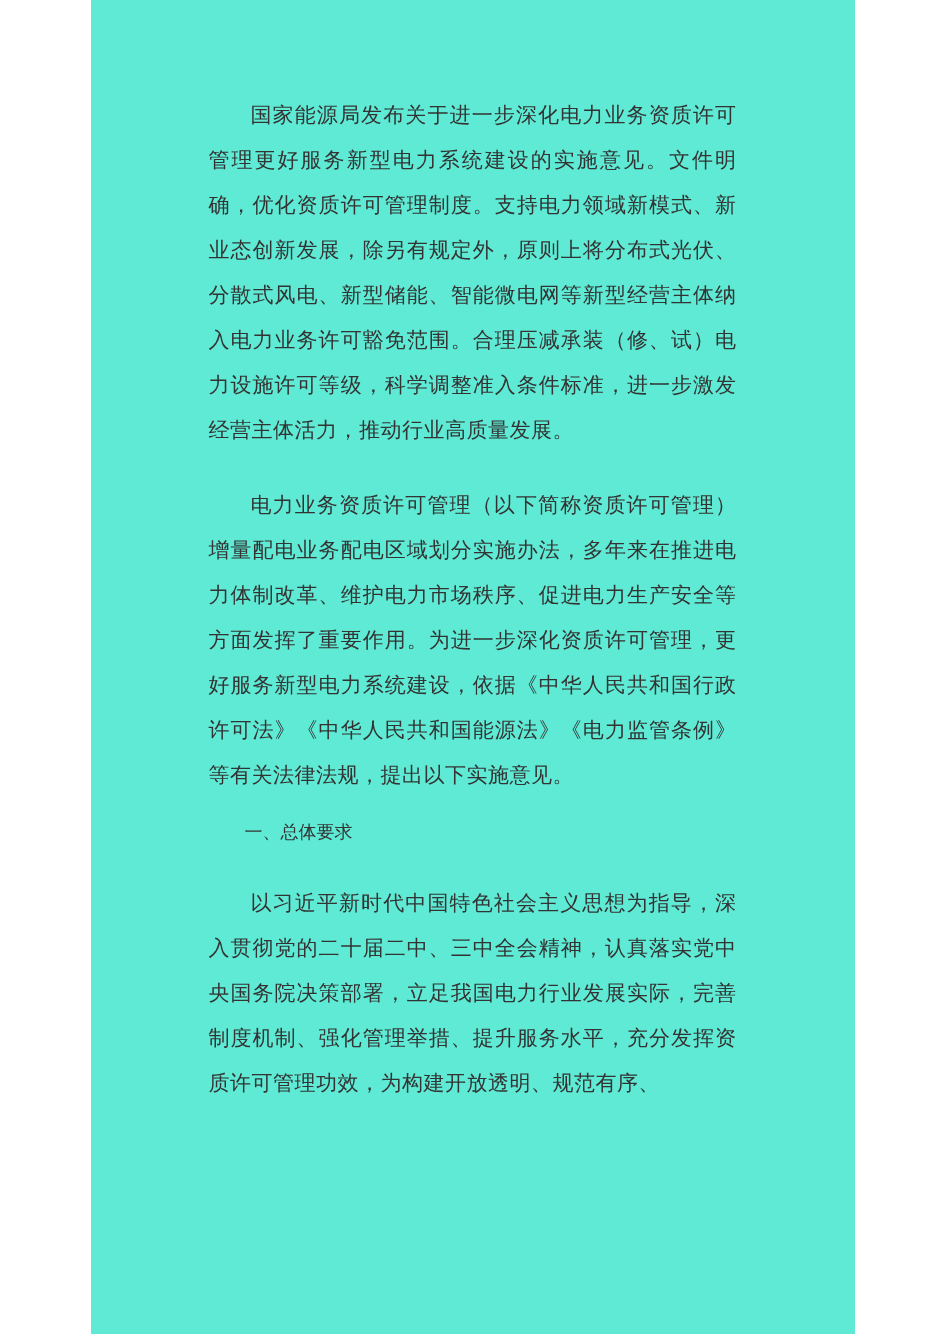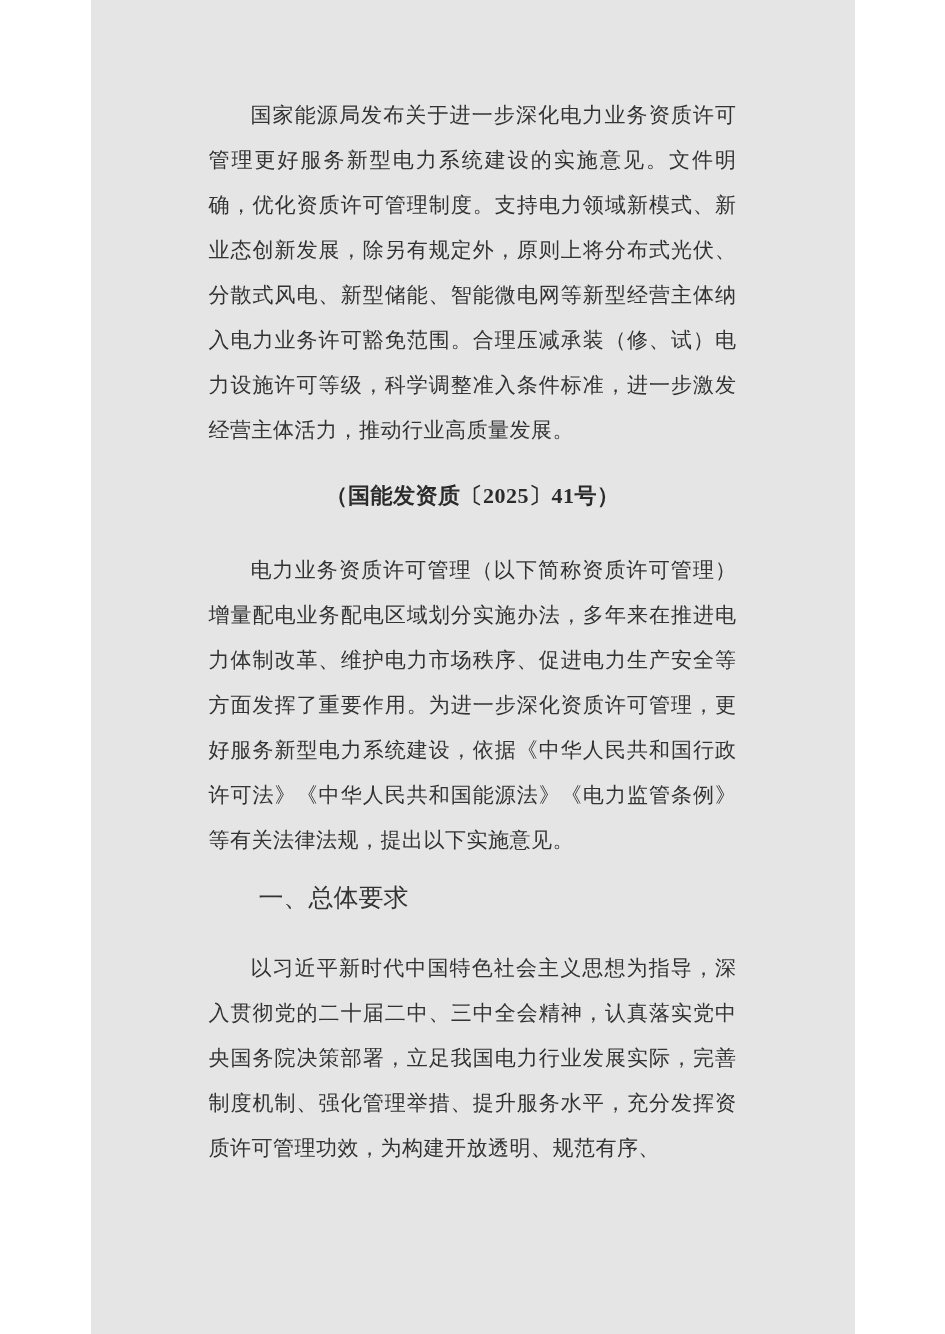--- a/index.html
+++ b/index.html
@@ -5,21 +5,21 @@
   html, body {
     margin: 0;
     padding: 0;
     background: #ffffff;
   }
   .page {
     position: relative;
     width: 764px;
     height: 1334px;
     margin: 0 auto;
-    background: #e5e5e5;
+    background: #5eead4;
     overflow: hidden;
     box-sizing: border-box;
     font-family: "Liberation Serif", "DejaVu Serif", serif;
     color: #333333;
   }
   .content {
     box-sizing: border-box;
     padding: 93px 118px 0 118px;
   }
   .para {
@@ -50,41 +50,40 @@
     text-align: center;
     text-indent: 0;
     margin: 12px 0 0 0;
     color: #2b2b2b;
   }
   .preamble {
     margin-top: 30px;
     margin-bottom: 12px;
   }
   .section-heading {
-    font-size: 25px;
+    font-size: 18px;
     line-height: 45px;
     text-indent: 2em;
     margin: 0 0 26px 0;
   }
   .last-para {
     margin-bottom: 0;
   }
 </style>
 </head>
 <body>
 
 <div class="page">
   <div class="content">
 
     <p class="para">国家能源局发布关于进一步深化电力业务资质许可管理更好服务新型电力系统建设的实施意见。文件明确，优化资质许可管理制度。支持电力领域新模式、新业态创新发展，除另有规定外，原则上将分布式光伏、分散式风电、新型储能、智能微电网等新型经营主体纳入电力业务许可豁免范围。合理压减承装（修、试）电力设施许可等级，科学调整准入条件标准，进一步激发经营主体活力，推动行业高质量发展。</p>
 
 
 
 
-    <p class="para doc-number">（国能发资质〔2025〕41号）</p>
 
     <p class="para preamble">电力业务资质许可管理（以下简称资质许可管理）增量配电业务配电区域划分实施办法，多年来在推进电力体制改革、维护电力市场秩序、促进电力生产安全等方面发挥了重要作用。为进一步深化资质许可管理，更好服务新型电力系统建设，依据《中华人民共和国行政许可法》《中华人民共和国能源法》《电力监管条例》等有关法律法规，提出以下实施意见。</p>
 
     <p class="section-heading">一、总体要求</p>
 
     <p class="para last-para">以习近平新时代中国特色社会主义思想为指导，深入贯彻党的二十届二中、三中全会精神，认真落实党中央国务院决策部署，立足我国电力行业发展实际，完善制度机制、强化管理举措、提升服务水平，充分发挥资质许可管理功效，为构建开放透明、规范有序、</p>
 
   </div>
 </div>
 

